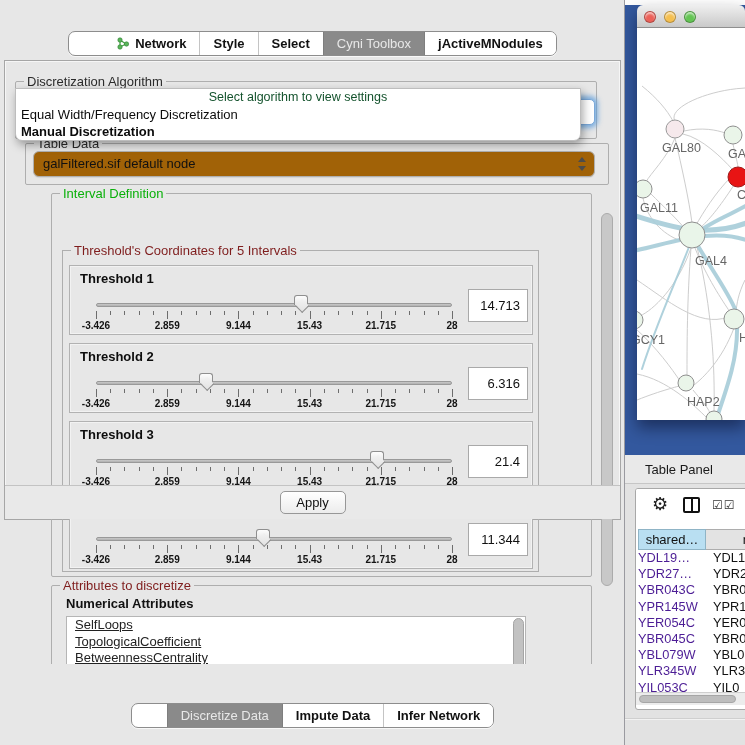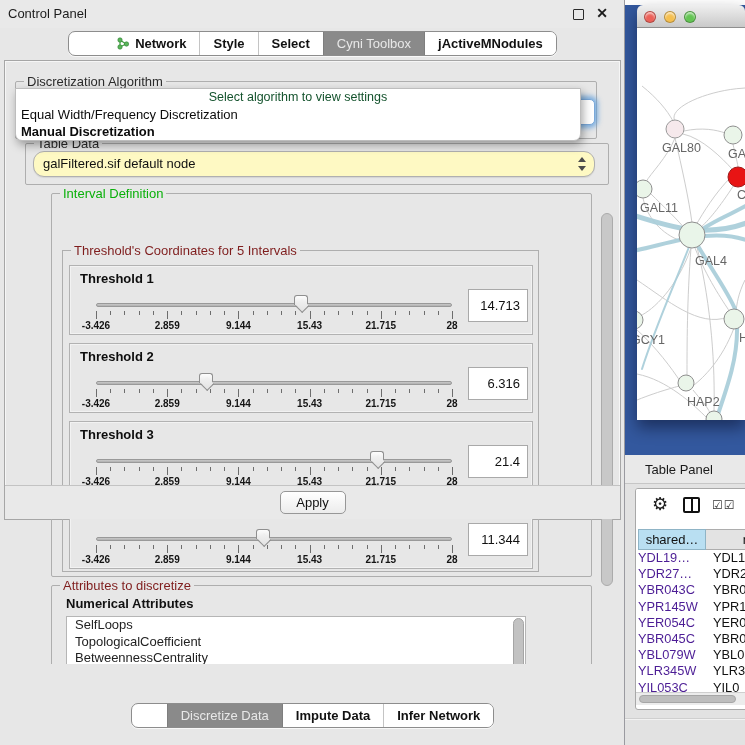--- a/index.html
+++ b/index.html
@@ -21,21 +21,21 @@
   .seg + .seg { border-left:1px solid #c4c4c4; }
   .seg.sel { background:#8a8a8a; color:#e8e8e8; font-weight:normal; border-left:1px solid #7e7e7e; }
   .seg.sel + .seg { border-left:1px solid #7e7e7e; }
 
   .cp-body { position:absolute; left:4px; top:60px; width:617px; height:460px; border:1px solid #a6a6a6; background:#e7e7e7; box-shadow:inset 0 0 0 1px #f6f6f6; }
   .viewport { position:absolute; left:2px; top:2px; width:613px; height:601px; overflow:hidden; }
 
   .group { position:absolute; border:1px solid #aeaeae; border-radius:2px; }
   .legend { position:absolute; top:-8px; left:8px; background:#e7e7e7; padding:0 3px; font-size:13px; line-height:15px; white-space:nowrap; }
 
-  .combo { position:absolute; background:#fef9c3; border:1px solid #b0b0b0; border-radius:11px; font-size:13px; color:#111; box-shadow:0 1px 1px rgba(0,0,0,.08); }
+  .combo { position:absolute; background:#a16207; border:1px solid #b0b0b0; border-radius:6px; font-size:13px; color:#111; box-shadow:0 1px 1px rgba(0,0,0,.08); }
   .combo .val { position:absolute; left:9px; top:0; line-height:24px; }
   .stepper { position:absolute; right:5px; top:0; width:12px; height:100%; }
   .stepper i { position:absolute; left:1px; width:0; height:0; border-left:4.5px solid transparent; border-right:4.5px solid transparent; }
   .stepper .up { top:5px; border-bottom:5px solid #4c4c4c; }
   .stepper .dn { bottom:5px; border-top:5px solid #4c4c4c; }
 
   
   .algo-group { left:8px; top:18px; width:582px; height:58px; }
   .combo-focused { position:absolute; left:26px; top:36px; width:562px; height:26px; background:#fff; border:1px solid #7aa8d8; border-radius:5px; box-shadow:0 0 5px 2.5px rgba(92,157,221,.75); z-index:5; }
 
@@ -66,21 +66,21 @@
   .tick.major { height:8px; }
   .ticklabels { position:absolute; left:26px; top:54px; width:356px; height:12px; }
   .ticklabel { position:absolute; transform:translateX(-50%); font-size:10px; font-weight:600; color:#141414; white-space:nowrap; }
   .handle { position:absolute; top:29px; width:14px; height:10px; background:linear-gradient(#fdfdfd,#e7e7e7); border:1px solid #8f8f8f; border-bottom:none; border-radius:3px 3px 0 0; }
   .handle::after { content:""; position:absolute; left:1.6px; top:5.4px; width:9.4px; height:9.4px; background:linear-gradient(135deg,#f2f2f2,#e2e2e2); border-right:1px solid #8f8f8f; border-bottom:1px solid #8f8f8f; transform:rotate(45deg); }
   .valuebox { position:absolute; left:398px; top:23px; width:60px; height:33px; background:#fff; border:1px solid #a9a9a9; font-size:13px; color:#111; line-height:31px; text-align:right; padding-right:7px; }
 
   .attr-group { left:44px; top:522px; width:541px; height:150px; }
   .attr-sub { position:absolute; left:14px; top:10px; font-size:13px; font-weight:bold; color:#111; }
   .attr-list { position:absolute; left:14px; top:30px; width:460px; height:110px; background:#fff; border:1px solid #b5b5b5; overflow:hidden; }
-  .attr-item { font-size:13px; color:#222; line-height:16.5px; padding-left:8px; white-space:nowrap; }
+  .attr-item { font-size:13px; color:#222; line-height:16.5px; padding-left:8px; white-space:nowrap;text-decoration:underline; }
   .attr-vsb { position:absolute; right:1px; top:1px; width:11px; height:52px; background:#c2c2c2; border:1px solid #a5a5a5; border-radius:6px; }
 
   .cp-vscroll { position:absolute; left:596px; top:152px; width:12px; height:373px; background:#c8c8c8; border:1px solid #ababab; border-radius:7px; }
 
   .apply-strip { position:absolute; left:0; bottom:0; width:615px; height:34px; background:#e9e9e9; border-top:1px solid #c3c3c3; }
   .apply-btn { position:absolute; left:50%; top:5px; transform:translateX(-50%); width:66px; height:23px; background:linear-gradient(#ffffff,#ececec); border:1px solid #979797; border-radius:5px; font-size:13px; color:#111; text-align:center; line-height:21px; }
 
   .net-icon { width:13px; height:13px; }
 
   
@@ -113,25 +113,20 @@
   .tp-hthumb { position:absolute; left:3px; top:2px; width:97px; height:8px; background:#bdbdbd; border:1px solid #a6a6a6; border-radius:4px; }
   .tp-groove { position:absolute; left:0; top:263px; width:120px; height:2px; background:#cfcfcf; border-bottom:1px solid #f2f2f2; }
 </style>
 </head>
 <body>
 
 <div id="stage">
 
   <div class="control-panel">
 
-    <div class="cp-titlebar">
-      <span class="cp-title">Control Panel</span>
-      <span class="float-icon"></span>
-      <span class="close-icon">✕</span>
-    </div>
 
     <div class="segbar top">
       <div class="segctl" id="top-tabs">
           <div class="seg">
             <svg class="net-icon" viewBox="0 0 13 13">
               <line x1="3" y1="3" x2="9" y2="7" stroke="#3f9e3f" stroke-width="1.2"></line>
               <line x1="3" y1="10" x2="9" y2="7" stroke="#3f9e3f" stroke-width="1.2"></line>
               <line x1="3" y1="3" x2="3" y2="10" stroke="#3f9e3f" stroke-width="1.2"></line>
               <circle cx="3" cy="3" r="2.2" fill="#59b559" stroke="#2e7d32" stroke-width=".6"></circle>
               <circle cx="3" cy="10" r="2.2" fill="#59b559" stroke="#2e7d32" stroke-width=".6"></circle>

